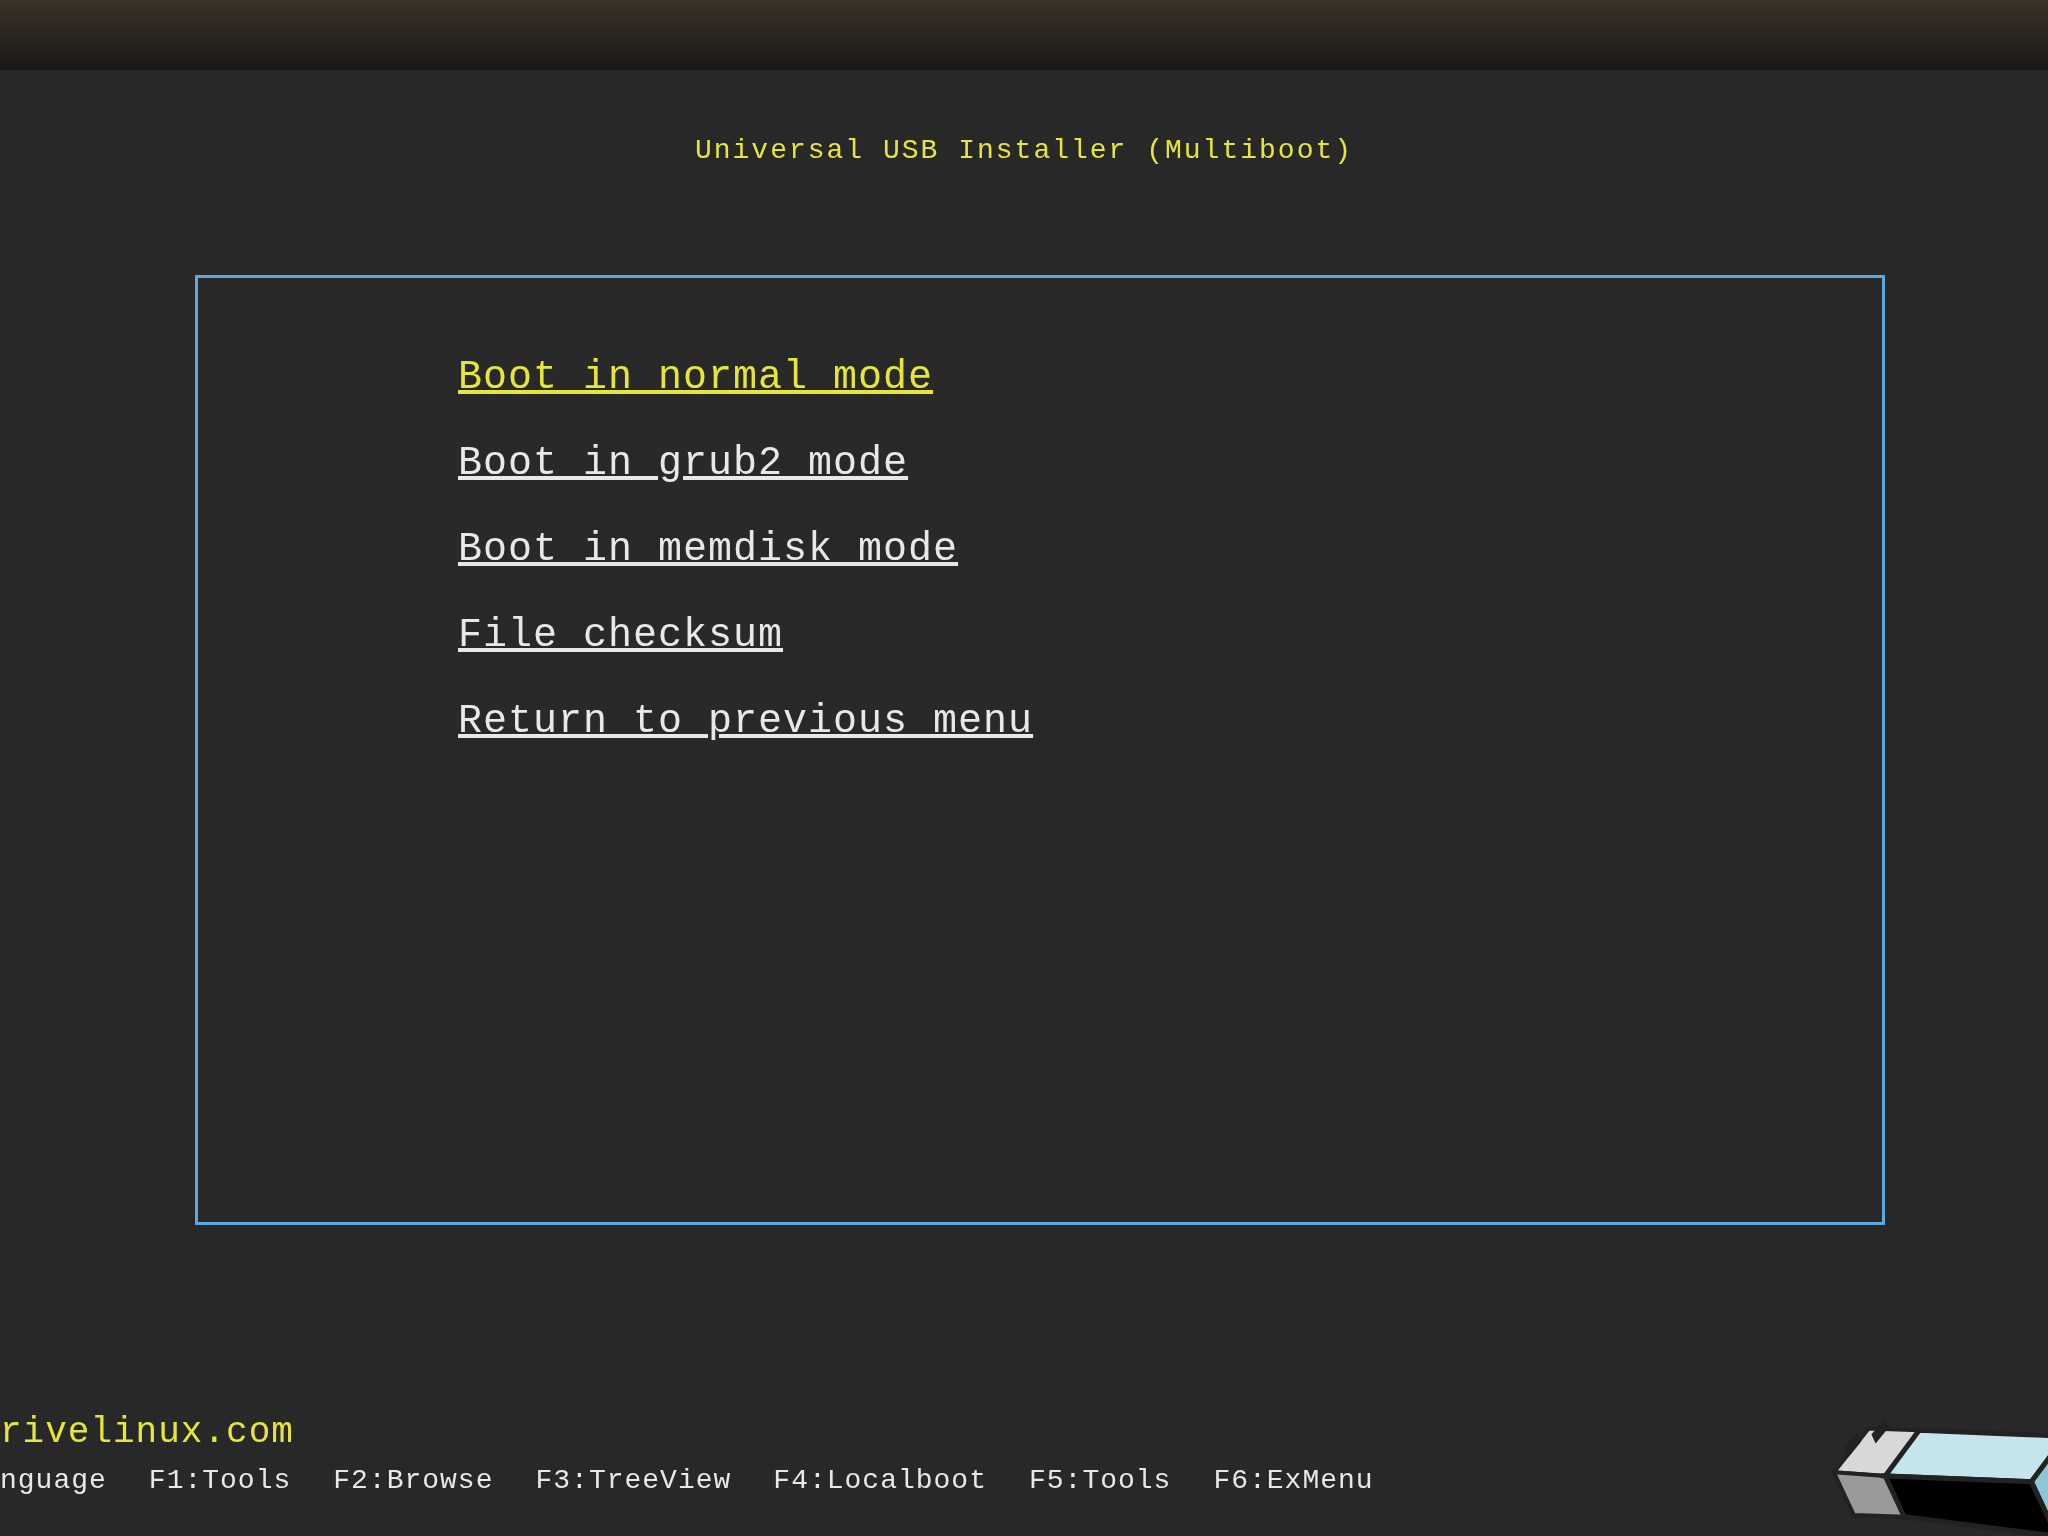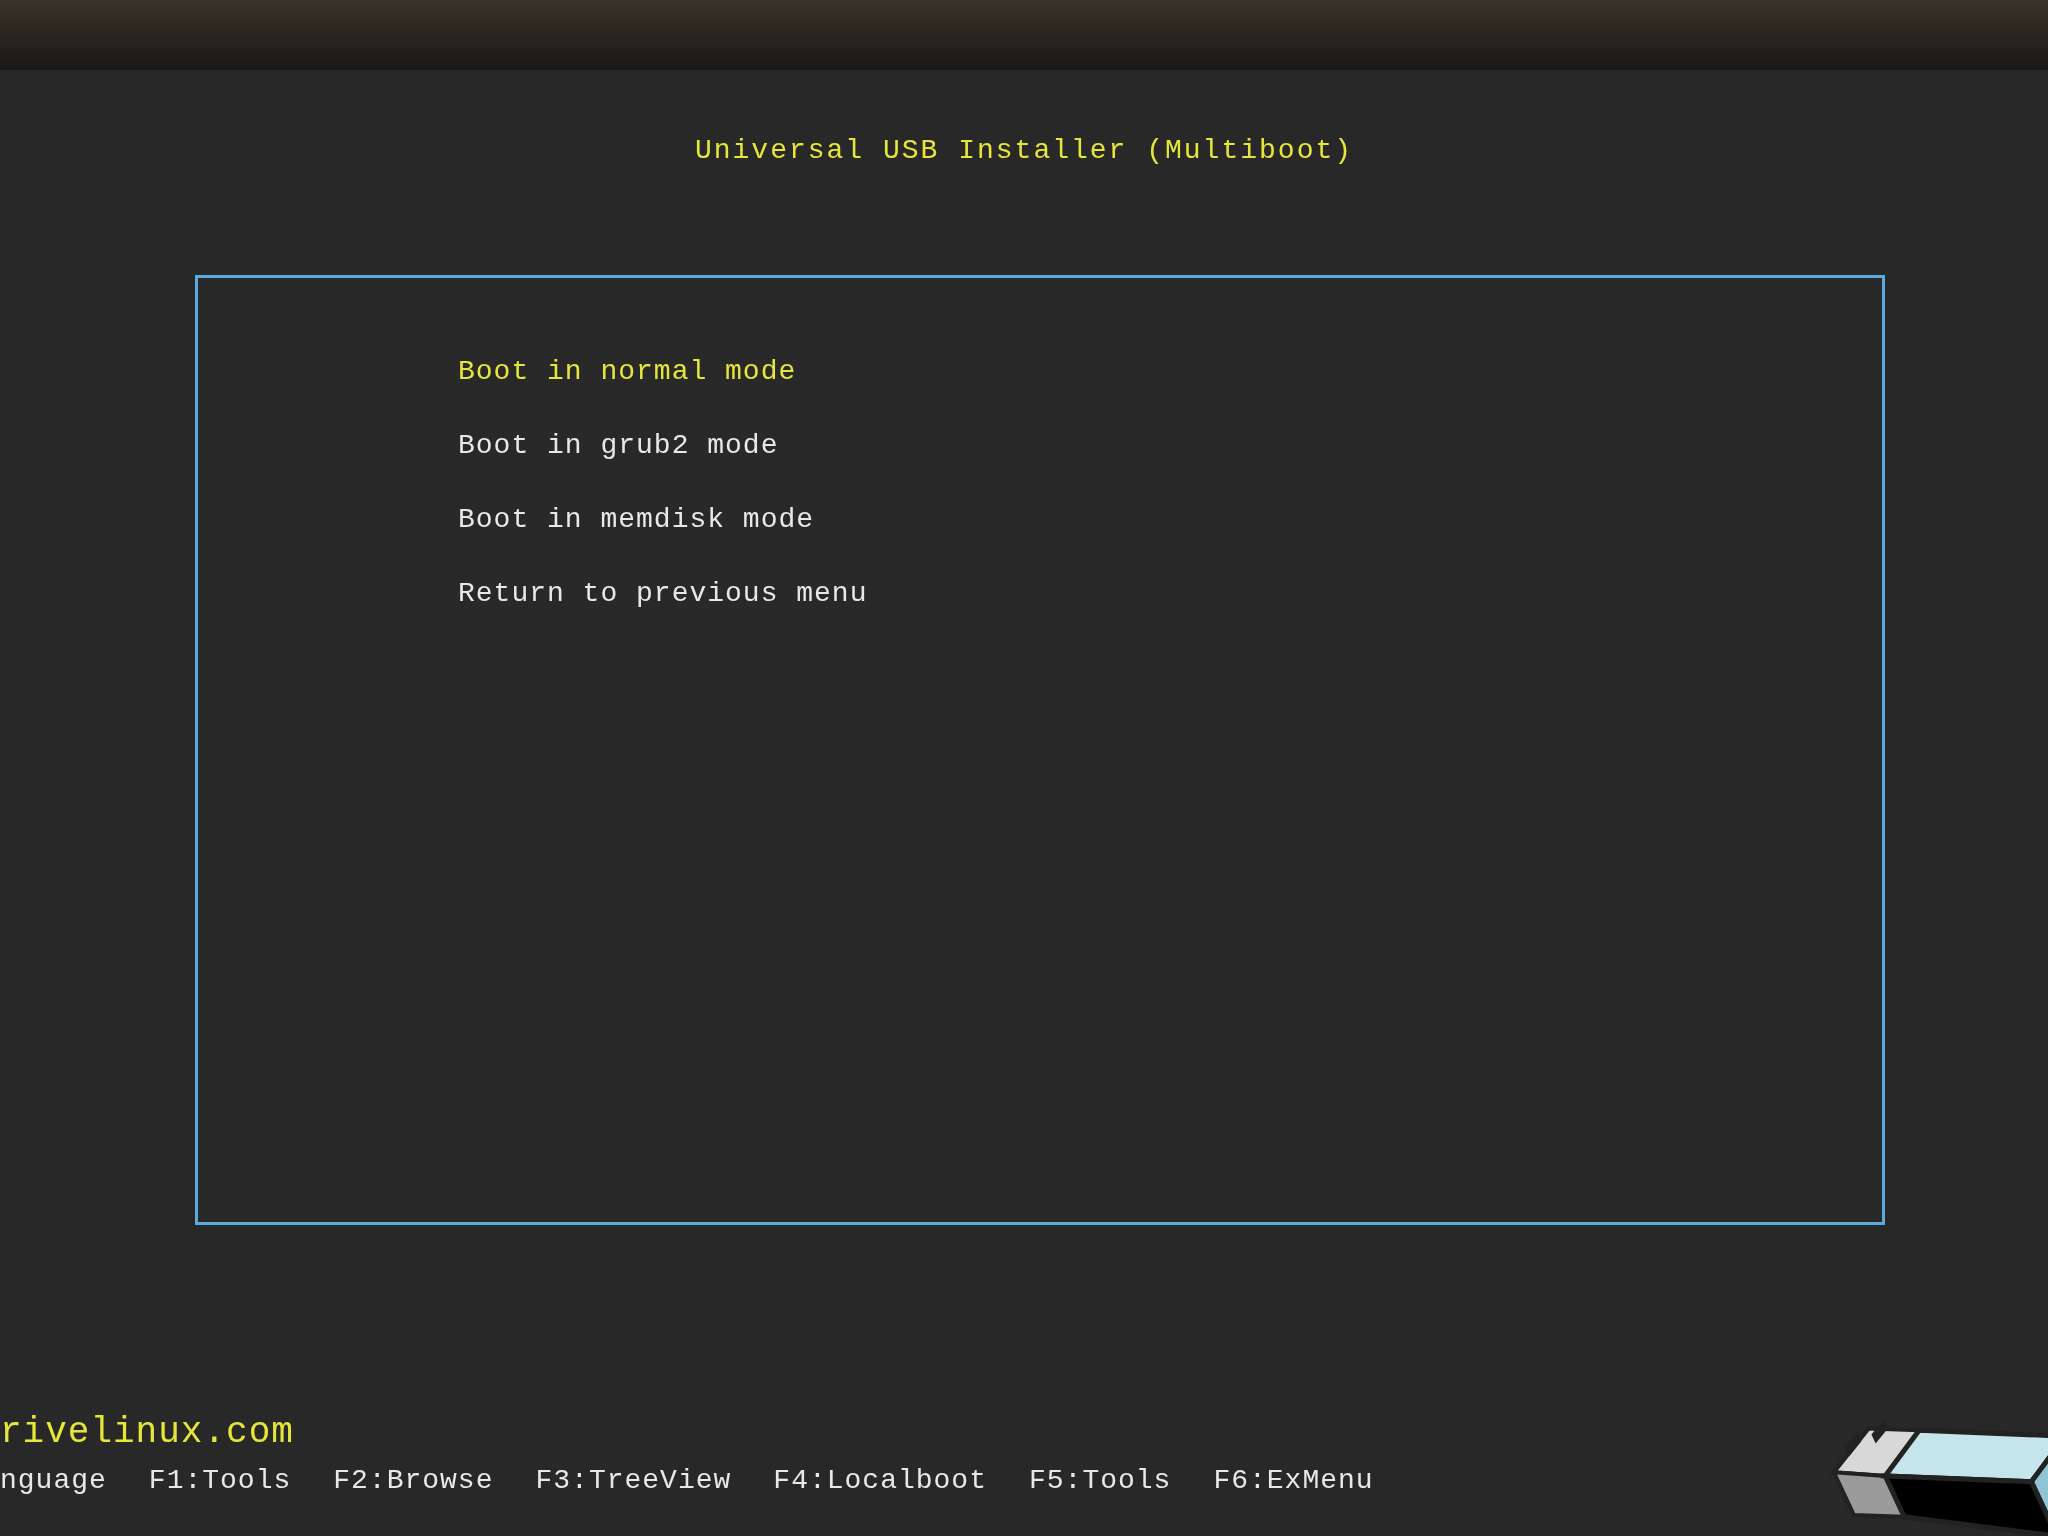--- a/index.html
+++ b/index.html
@@ -49,25 +49,26 @@
       width: 1690px;
       height: 950px;
       border: 3px solid #5aaae0;
       background: rgba(50, 50, 55, 0.15);
     }
     .menu-items {
       padding: 80px 0 0 260px;
     }
     .menu-item {
       color: #e8e8e8;
-      font-size: 28px;
+      font-size: 40px;
       letter-spacing: 1px;
       line-height: 1;
       margin-bottom: 46px;
       cursor: pointer;
+      text-decoration: underline;
     }
     .menu-item.selected {
       color: #e6e63a;
     }
     .footer {
       position: absolute;
       bottom: 40px;
       left: 0;
       color: #e8e8e8;
       font-size: 28px;
@@ -99,20 +100,21 @@
 
 <div class="bezel"></div>
 
 <div class="title">Universal USB Installer (Multiboot)</div>
 
 <div class="menu-box">
   <div class="menu-items">
     <div class="menu-item selected">Boot in normal mode</div>
     <div class="menu-item">Boot in grub2 mode</div>
     <div class="menu-item">Boot in memdisk mode</div>
+    <div class="menu-item">File checksum</div>
     <div class="menu-item">Return to previous menu</div>
   </div>
 </div>
 
 <div class="footer">
   <span class="footer-url">rivelinux.com</span>
   <div class="footer-keys">
     <span>nguage</span>
     <span>F1:Tools</span>
     <span>F2:Browse</span>

